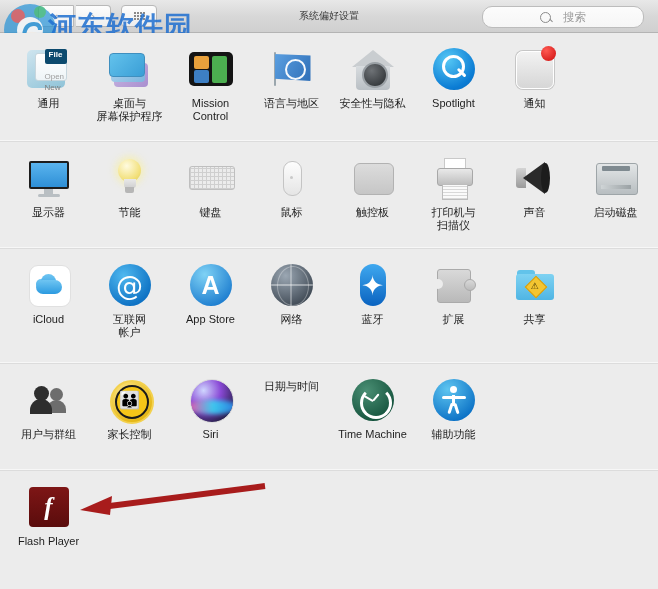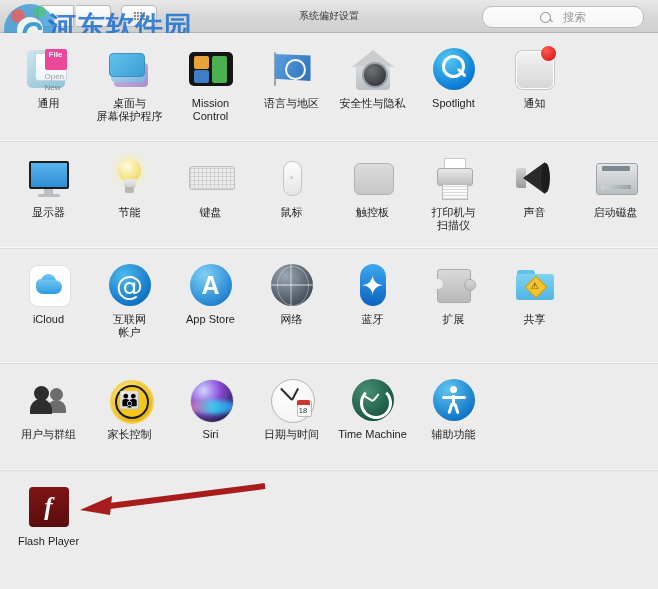--- a/index.html
+++ b/index.html
@@ -65,21 +65,21 @@
   .row-2{height:92px;}
   .row-3{height:100px;}
   .row-4{height:92px;}
   .row-5{height:auto;padding-bottom:24px;}
 
   
   .sq{position:absolute;}
   
   .gen-back{width:38px;height:38px;border-radius:5px;background:linear-gradient(150deg,#cfe5ef,#8fc3d8);left:2px;top:5px;}
   .gen-front{width:30px;height:26px;border-radius:3px;background:linear-gradient(to bottom,#ffffff,#eef4f7);border:1px solid #c7d6dd;left:10px;top:8px;}
-  .gen-tab{width:22px;height:21px;border-radius:2px;background:#ec4899;left:20px;top:4px;color:#fff;font-size:8px;text-align:center;line-height:11px;font-weight:bold;}
+  .gen-tab{width:22px;height:15px;border-radius:2px;background:#0c4a6e;left:20px;top:4px;color:#fff;font-size:8px;text-align:center;line-height:11px;font-weight:bold;}
   .gen-l1{left:20px;top:18px;font-size:8px;color:#7e7e7e;margin-top:20px;}
   .gen-l2{left:20px;top:27px;font-size:8px;color:#9e9e9e;}
 
   
   .ds-b{width:34px;height:24px;border-radius:4px;background:linear-gradient(135deg,#c9b6e0,#a98fd0);left:8px;top:18px;}
   .ds-m{width:34px;height:24px;border-radius:4px;background:linear-gradient(135deg,#b7d6ef,#7cb6de);left:5px;top:13px;}
   .ds-f{width:34px;height:22px;border-radius:4px;background:linear-gradient(135deg,#63c2ec,#3a9ed6);border:1px solid #3f8fbf;left:3px;top:8px;}
 
   
   .dock-b{width:44px;height:32px;border-radius:5px;background:#171717;left:2px;top:8px;}
@@ -535,28 +535,20 @@
       <div class="cell">
         <div class="iconbox">
           <span class="sq siri">
               <span class="siri-w"></span>
             </span>
         </div>
         <div class="label">Siri</div>
       </div>
 
       <div class="cell">
-        <div class="iconbox">
-          <span class="sq clk"></span>
-            <span class="sq clk-h"></span>
-            <span class="sq clk-m"></span>
-          <span class="sq cal"></span>
-            <span class="sq cal-top"></span>
-          <span class="cal-num">18</span>
-        </div>
         <div class="label">日期与时间</div>
       </div>
 
       <div class="cell">
         <div class="iconbox">
           <span class="sq tm"></span>
             <span class="sq tm-ring"></span>
           <span class="sq tm-hh"></span>
             <span class="sq tm-mm"></span>
         </div>

